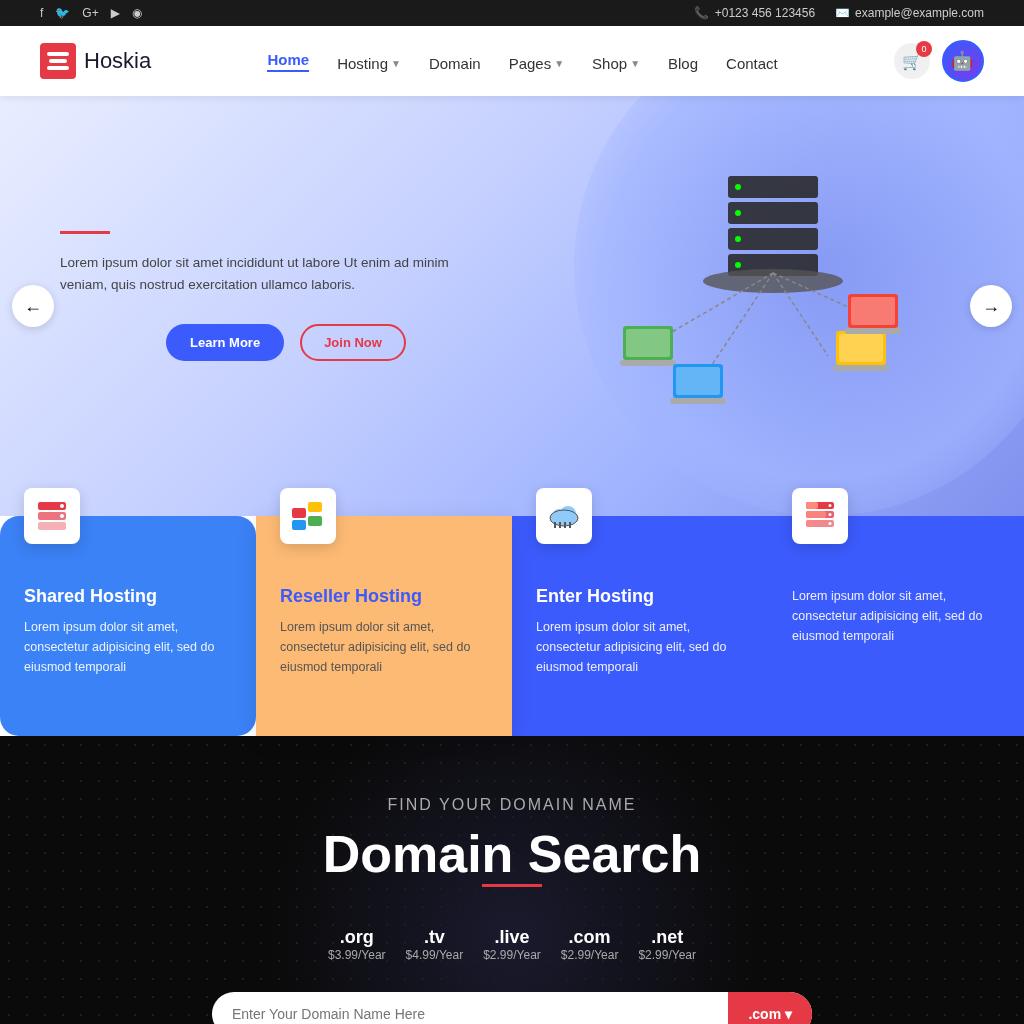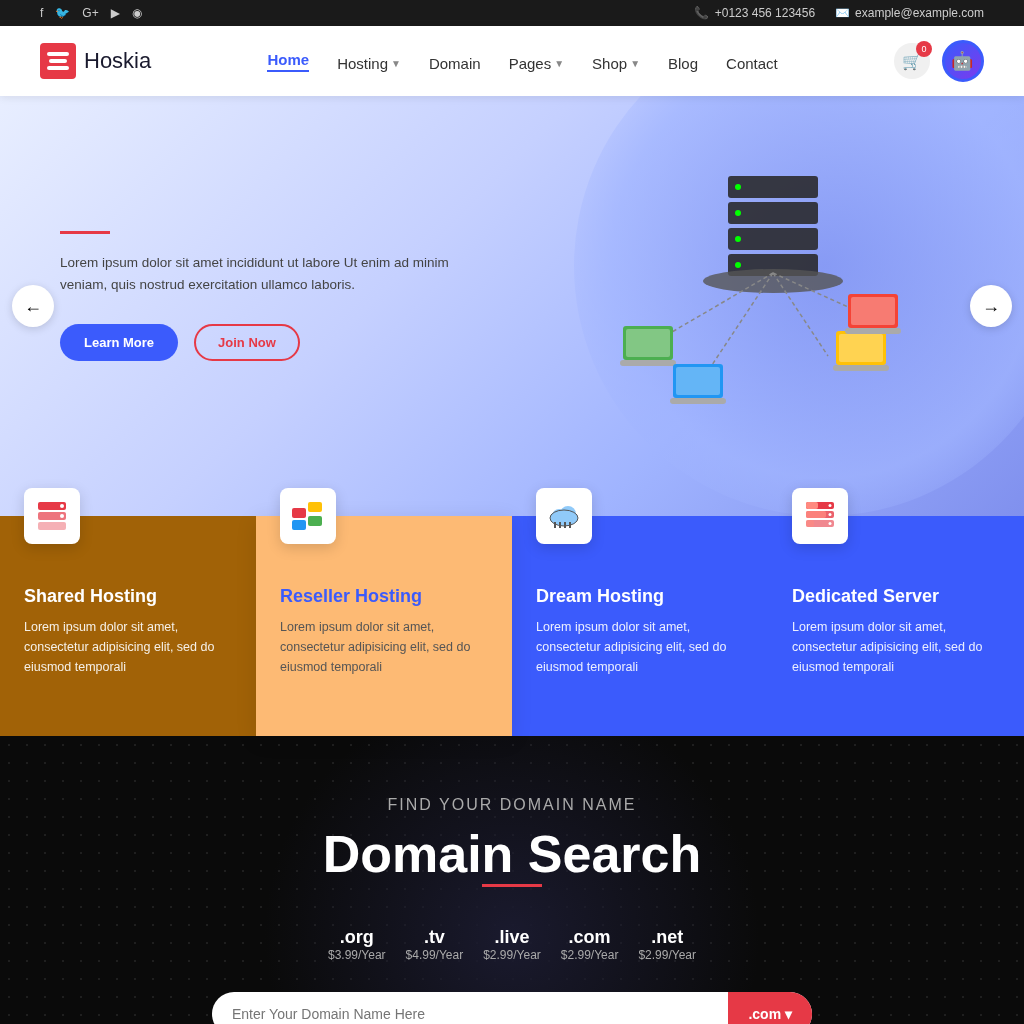--- a/index.html
+++ b/index.html
@@ -96,21 +96,21 @@
       margin-bottom: 12px;
     }
     .hero-underline {
       width: 50px; height: 3px; background: #e63946;
       margin-bottom: 18px;
     }
     .hero-desc {
       font-size: 13.5px; color: #444; line-height: 1.6;
       margin-bottom: 28px; max-width: 420px;
     }
-    .hero-buttons { display: flex; gap: 16px; align-items: center; }
+    .hero-buttons { display: flex; gap: 16px; align-items: center; justify-content: center; }
     .btn-learn {
       background: #3b5bfc; color: #fff;
       border: none; border-radius: 25px;
       padding: 11px 24px; font-size: 13px; font-weight: 600;
       cursor: pointer;
     }
     .btn-join {
       background: transparent; color: #e63946;
       border: 2px solid #e63946; border-radius: 25px;
       padding: 9px 22px; font-size: 13px; font-weight: 600;
@@ -136,21 +136,21 @@
     
     .services {
       display: grid;
       grid-template-columns: 1fr 1fr 1fr 1fr;
       min-height: 220px;
     }
     .service-card {
       padding: 30px 24px;
       position: relative;
     }
-    .service-card.blue { background: #a16207; color: #fff; }
+    .service-card.blue { background: #3b82f6; color: #fff; border-radius: 19px; }
     .service-card.white { background: #fdba74; color: #333; box-shadow: 0 4px 20px rgba(0,0,0,0.1); z-index: 2; }
     .service-card.blue2 { background: #3b5bfc; color: #fff; }
     .service-card.blue3 { background: #3b5bfc; color: #fff; }
     .service-title { font-size: 18px; font-weight: 700; margin-bottom: 10px; }
     .service-card.white .service-title { color: #3b5bfc; }
     .service-desc { font-size: 12.5px; line-height: 1.6; opacity: 0.9; }
     .service-card.white .service-desc { color: #555; opacity: 1; }
 
     
     .domain-section {
@@ -370,21 +370,21 @@
             <ellipse cx="22" cy="16" rx="8" ry="8" fill="#90caf9"></ellipse>
             <rect x="8" y="24" width="2" height="6" fill="#555"></rect>
             <rect x="13" y="24" width="2" height="6" fill="#555"></rect>
             <rect x="18" y="24" width="2" height="6" fill="#555"></rect>
             <rect x="23" y="24" width="2" height="6" fill="#555"></rect>
             <ellipse cx="18" cy="20" rx="14" ry="8" fill="none" stroke="#555" stroke-width="1"></ellipse>
           </svg>
         </div>
       </div>
       <div style="margin-top:40px;">
-        <h3 class="service-title">Dream Hosting</h3>
+        <h3 class="service-title">Enter Hosting</h3>
         <p class="service-desc">Lorem ipsum dolor sit amet, consectetur adipisicing elit, sed do eiusmod temporali</p>
       </div>
     </div>
 
     <div class="service-card blue3">
       <div style="position:absolute;top:-28px;left:24px;">
         <div style="width:56px;height:56px;background:#fff;border-radius:8px;display:flex;align-items:center;justify-content:center;box-shadow:0 4px 14px rgba(0,0,0,0.15);">
           <svg width="36" height="36" viewBox="0 0 36 36">
             <rect x="4" y="4" width="28" height="7" rx="2" fill="#e63946"></rect>
             <rect x="4" y="4" width="12" height="7" rx="2" fill="#ff8a80"></rect>
@@ -392,21 +392,20 @@
             <rect x="4" y="13" width="20" height="7" rx="2" fill="#ff8a80" opacity="0.8"></rect>
             <rect x="4" y="22" width="28" height="7" rx="2" fill="#e63946" opacity="0.6"></rect>
             <rect x="4" y="22" width="8" height="7" rx="2" fill="#ff8a80" opacity="0.6"></rect>
             <circle cx="28" cy="7.5" r="1.5" fill="#fff"></circle>
             <circle cx="28" cy="16.5" r="1.5" fill="#fff"></circle>
             <circle cx="28" cy="25.5" r="1.5" fill="#fff"></circle>
           </svg>
         </div>
       </div>
       <div style="margin-top:40px;">
-        <h3 class="service-title">Dedicated Server</h3>
         <p class="service-desc">Lorem ipsum dolor sit amet, consectetur adipisicing elit, sed do eiusmod temporali</p>
       </div>
     </div>
 
   </div>
 </div>
 
 <section class="domain-section">
   <div class="dot-pattern"></div>
   <div class="domain-bg"></div>

